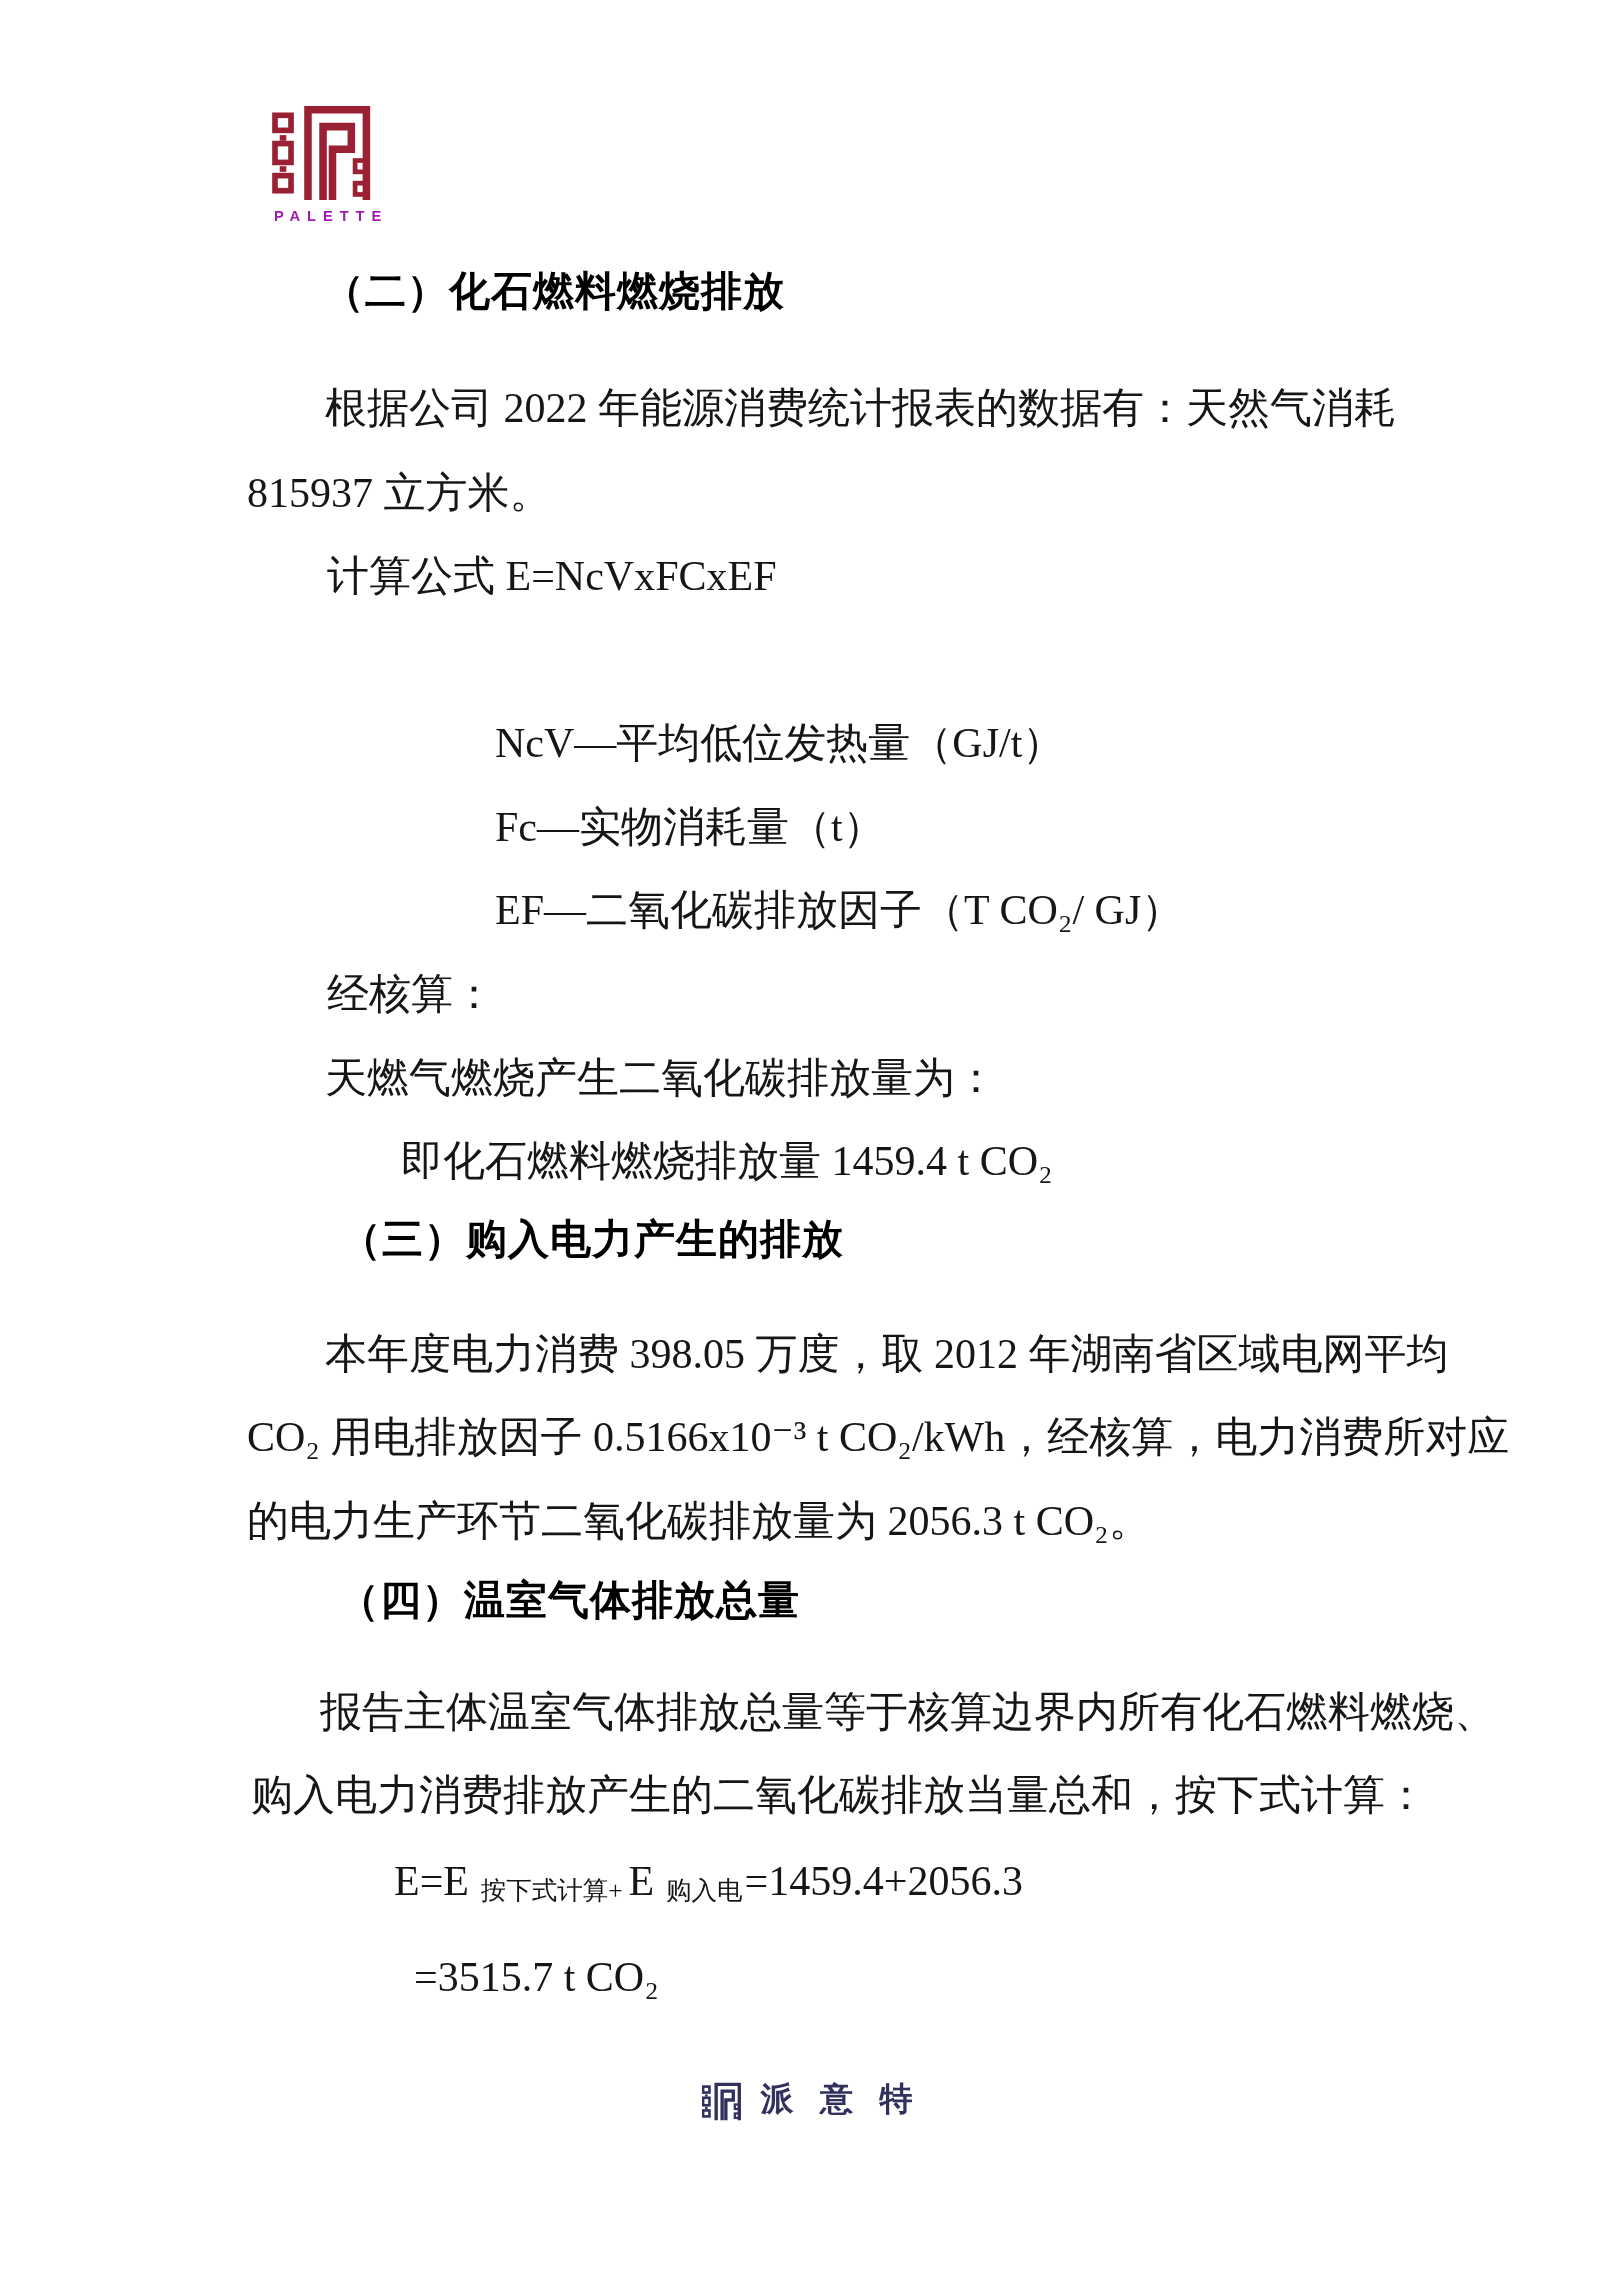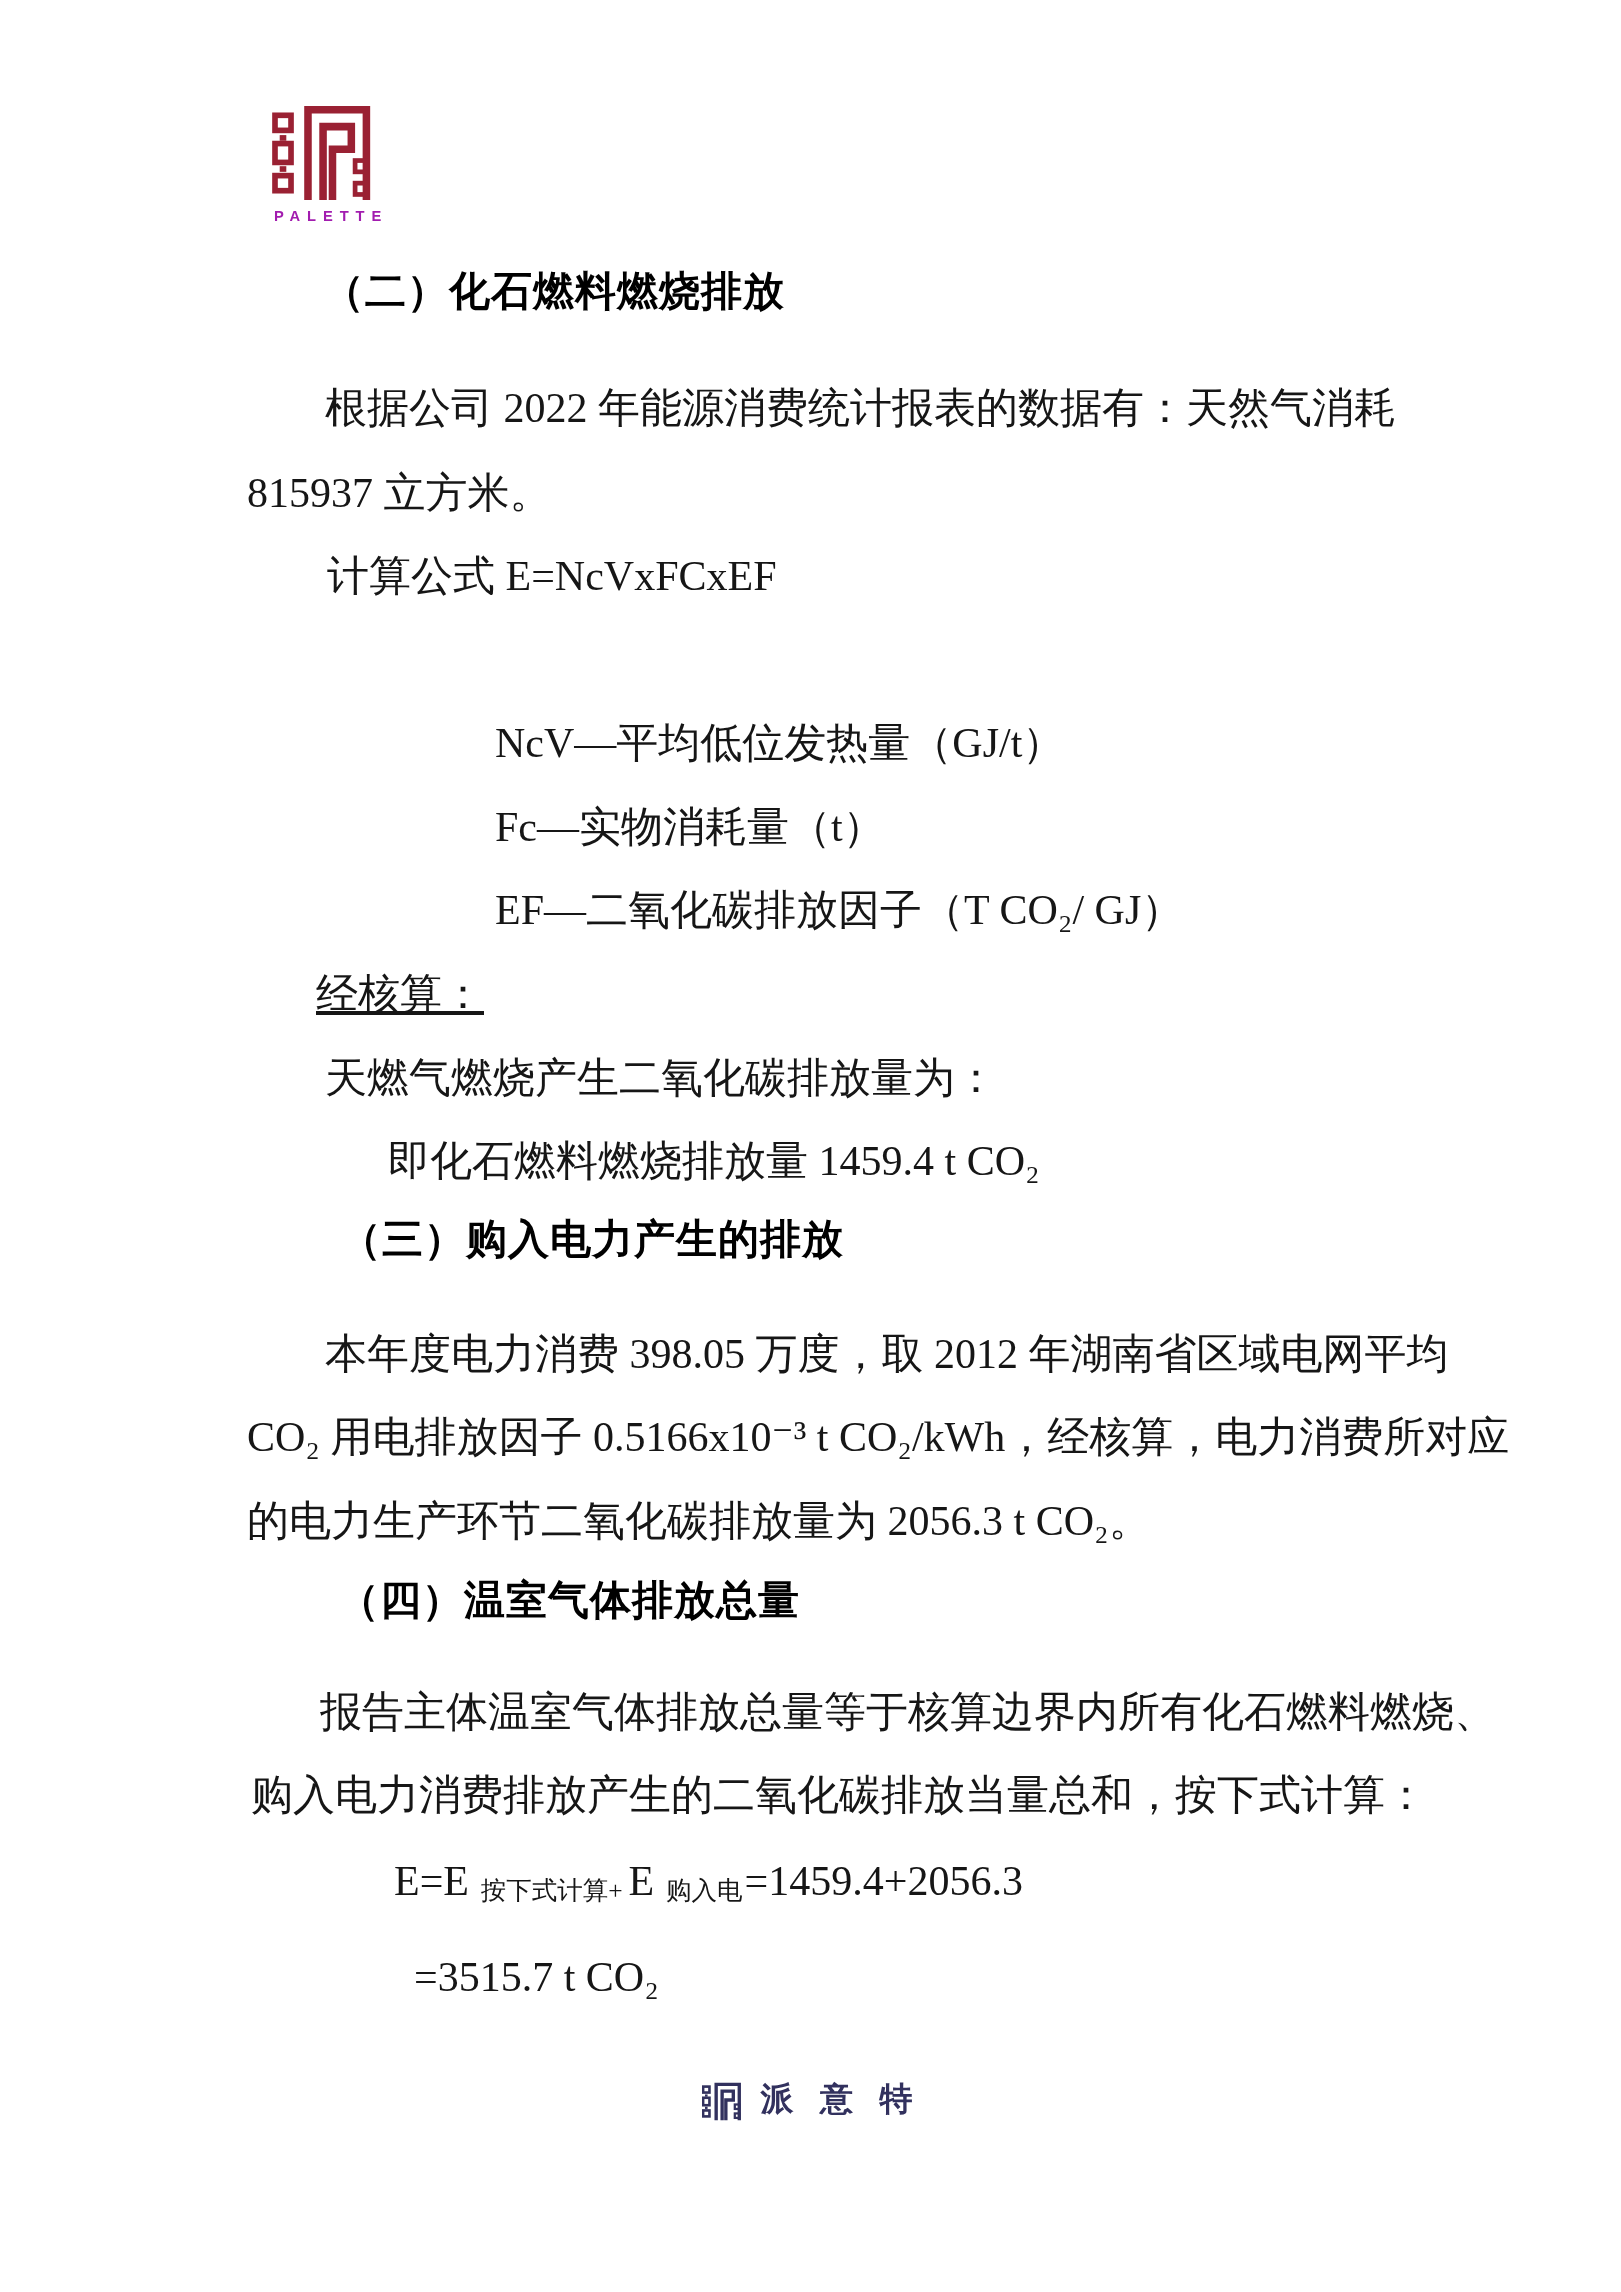--- a/index.html
+++ b/index.html
@@ -14,23 +14,23 @@
   .hd{font-family:"Liberation Sans","DejaVu Sans",sans-serif;font-weight:700;font-size:41px;color:#000;letter-spacing:1px;}
   
   .h1 {left:323px;top:267px;}
   .p1l1{left:325px;top:383px;}
   .p1l2{left:247px;top:468px;}
   .p2 {left:327px;top:551px;}
   .d1 {left:495px;top:635px;}
   .d2 {left:495px;top:718px;}
   .d3 {left:495px;top:802px;}
   .d4 {left:495px;top:885px;}
-  .p3 {left:316px;top:969px;text-decoration:underline;}
+  .p3 {left:327px;top:969px;}
   .p4 {left:325px;top:1053px;}
-  .p5 {left:388px;top:1136px;}
+  .p5 {left:401px;top:1136px;}
   .h2 {left:340px;top:1215px;}
   .p6l1{left:325px;top:1329px;}
   .p6l2{left:247px;top:1412px;}
   .p6l3{left:247px;top:1496px;}
   .h3 {left:338px;top:1576px;}
   .p7l1{left:320px;top:1687px;}
   .p7l2{left:251px;top:1770px;}
   .f1 {left:394px;top:1856px;}
   .f2 {left:414px;top:1952px;}
   .fsub{font-size:25.5px;vertical-align:-3.9px;margin:0 5.9px 0 11.8px;}

